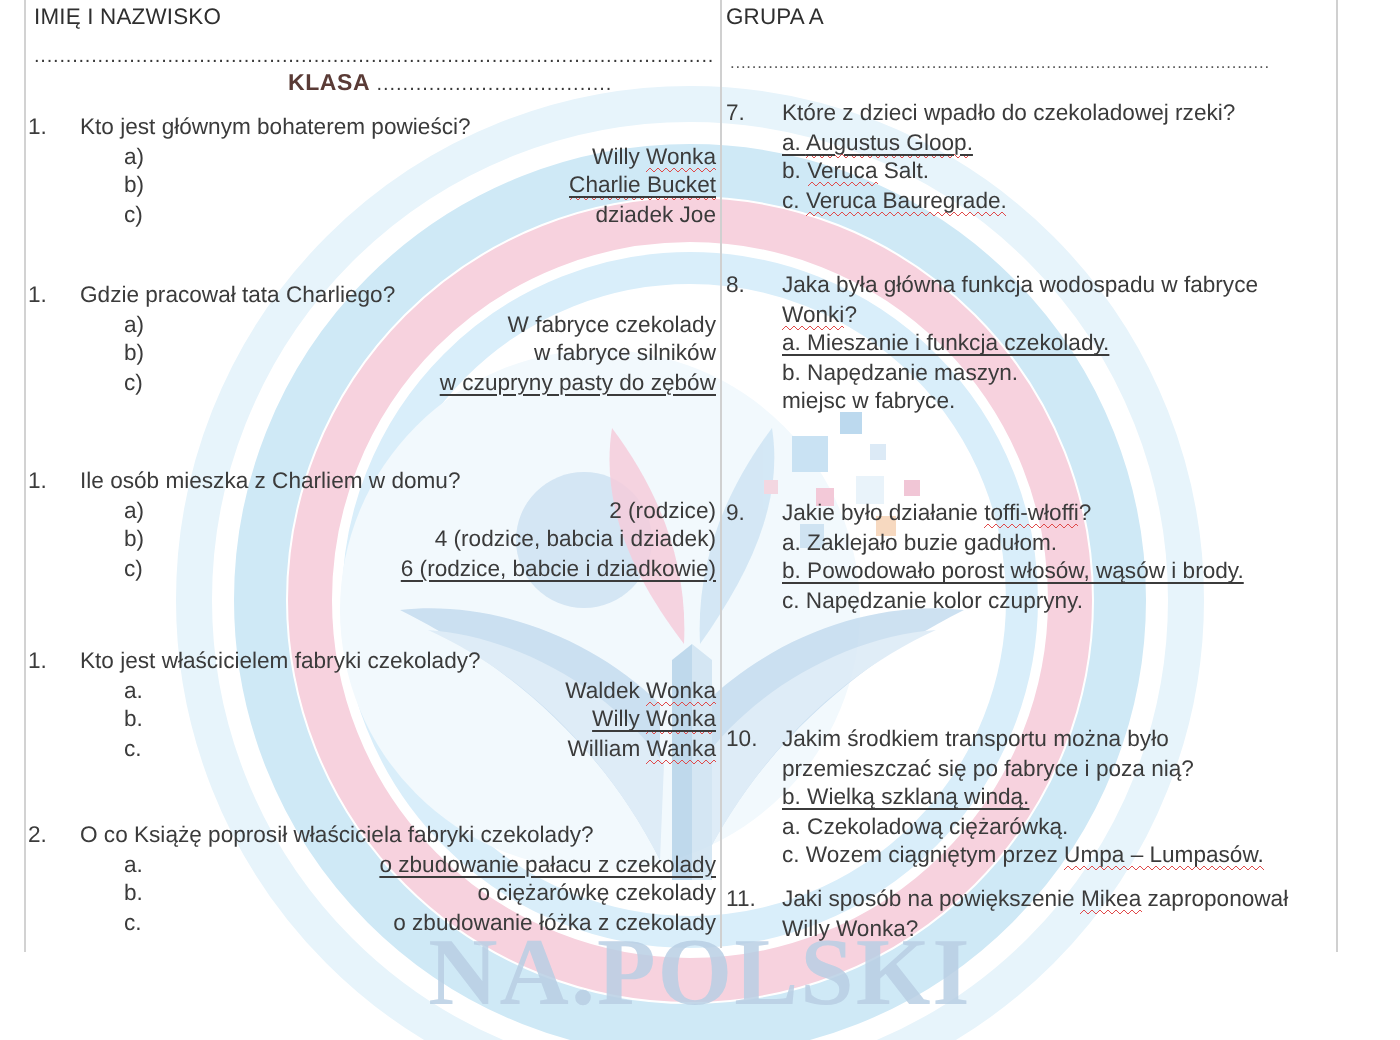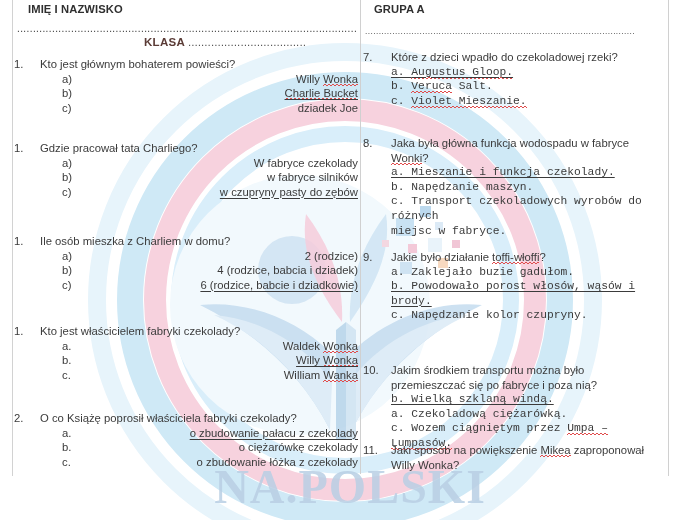--- a/index.html
+++ b/index.html
@@ -40,23 +40,22 @@
 
   
   .content{position:absolute;inset:0;z-index:3;}
 
   .col{position:absolute;top:0;}
   .col-left{left:14px;width:344px;}
   .col-right{left:363px;width:304px;}
 
   
   .hdr{
-    font-size:11.2px;font-weight:700;color:#2f2f2f;
+    font-size:11.2px;font-weight:400;color:#2f2f2f;
     letter-spacing:.1px;
-    margin-left:11px;
   }
   .hdr-left{position:absolute;left:17px;top:3px;}
   .hdr-right{position:absolute;left:363px;top:3px;width:300px;text-align:left;}
 
   .dotline{
     position:absolute;
     font-size:10px;
     color:#3a3a3a;
     letter-spacing:.4px;
     overflow:hidden;
@@ -83,21 +82,21 @@
   .opt-line{display:flex;font-size:11.3px;line-height:14.6px;}
   .opt-mark{width:26px;flex:0 0 26px;text-align:left;}
   .opt-text{flex:1;text-align:right;}
 
   .left-opts{margin-left:48px;}
 
   
   .r-q{display:flex;font-size:11.3px;line-height:14.6px;}
   .r-num{width:28px;flex:0 0 28px;}
   .r-body{flex:1;}
-  .r-opt{font-size:11.3px;line-height:14.6px;font-family:Liberation Mono, monospace;}
+  .r-opt{font-size:11.3px;line-height:14.6px;}
 
   .ans{
     text-decoration:underline;
     text-underline-offset:2px;
     text-decoration-thickness:1px;
   }
 
   
   .sq{
     background-image:
@@ -280,33 +279,32 @@
         </div>
       </div>
     <div class="col col-right" id="right-col">
         <div class="qblock" style="top: 50px; left: 0px; width: 304px;">
           <div class="r-q">
             <span class="r-num">7.</span>
             <div class="r-body">
               <div>Które z dzieci wpadło do czekoladowej rzeki?</div>
               <div class="r-opt ans">a. <span class="sq">Augustus Gloop.</span></div>
               <div class="r-opt">b. <span class="sq">Veruca</span> Salt.</div>
-              <div class="r-opt">c. <span class="sq">Violet Mieszanie.</span></div>
+              <div class="r-opt">c. <span class="sq">Veruca Bauregrade.</span></div>
             </div>
           </div>
         </div>
         <div class="qblock" style="top: 136px; left: 0px; width: 304px;">
           <div class="r-q">
             <span class="r-num">8.</span>
             <div class="r-body">
               <div>Jaka była główna funkcja wodospadu w fabryce</div>
               <div><span class="sq">Wonki</span>?</div>
               <div class="r-opt ans">a. Mieszanie i funkcja czekolady.</div>
               <div class="r-opt">b. Napędzanie maszyn.</div>
-              <div class="r-opt">c. Transport czekoladowych wyrobów do różnych</div>
               <div class="r-opt">miejsc w fabryce.</div>
             </div>
           </div>
         </div>
         <div class="qblock" style="top: 250px; left: 0px; width: 304px;">
           <div class="r-q">
             <span class="r-num">9.</span>
             <div class="r-body">
               <div>Jakie było działanie <span class="sq">toffi-włoffi</span>?</div>
               <div class="r-opt">a. Zaklejało buzie gadułom.</div>

